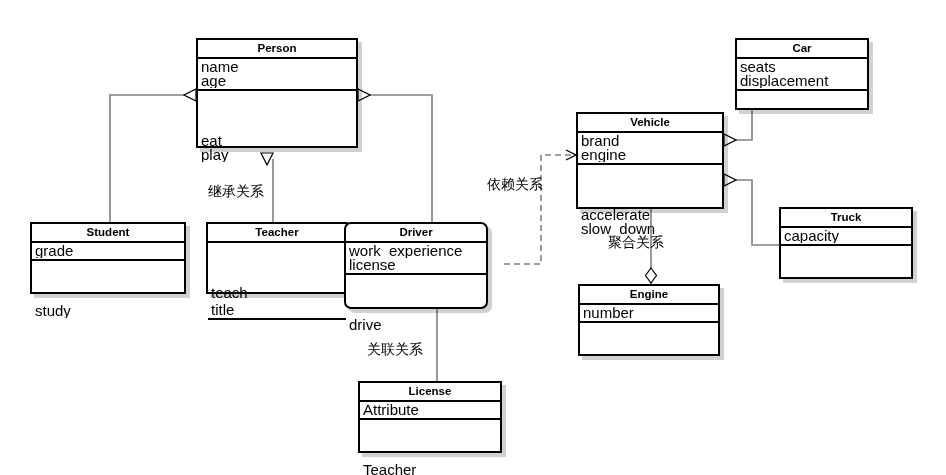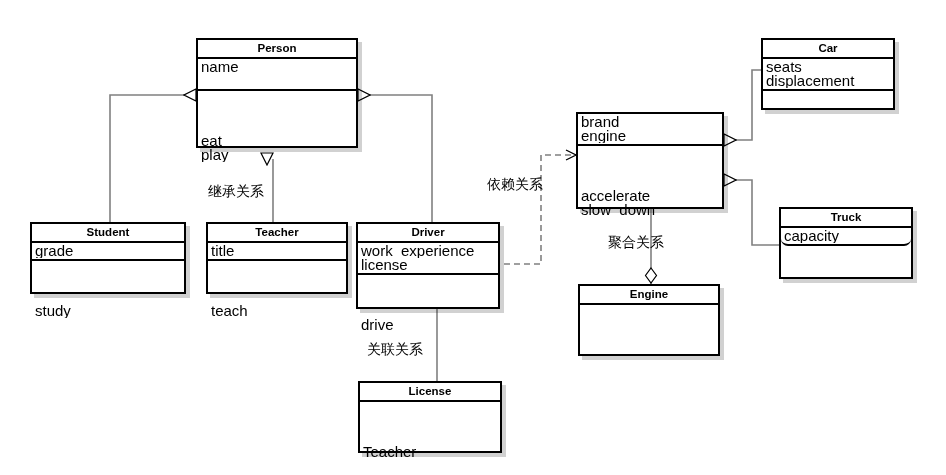--- a/index.html
+++ b/index.html
@@ -123,95 +123,103 @@
 
     <g>
       <path d="M437,309 L437,381" fill="none" stroke="#808080" stroke-width="1.6"></path>
     </g>
   </svg>
 
   <div class="uml-class" style="left:196px; top:38px; width:162px; height:110px;">
     <div class="cls-title">Person</div>
     <div class="cls-compartment" style="height:32px;">
       <div class="cls-row">name</div>
+      <div class="cls-row">age</div>
     </div>
     <div class="cls-compartment last">
       <div class="cls-row">eat</div>
       <div class="cls-row">play</div>
     </div>
   </div>
 
   <div class="uml-class" style="left:30px; top:222px; width:156px; height:72px;">
     <div class="cls-title">Student</div>
     <div class="cls-compartment" style="height:18px;">
       <div class="cls-row">grade</div>
     </div>
     <div class="cls-compartment last">
       <div class="cls-row">study</div>
     </div>
   </div>
 
   <div class="uml-class" style="left:206px; top:222px; width:142px; height:72px;">
     <div class="cls-title">Teacher</div>
+    <div class="cls-compartment last">
+      <div class="cls-row">teach</div>
+    </div>
     <div class="cls-compartment" style="height:18px;">
       <div class="cls-row">title</div>
     </div>
-    <div class="cls-compartment last">
-      <div class="cls-row">teach</div>
-    </div>
-  </div>
-
-  <div class="uml-class" style="left:356px; top:222px; width:144px; height:87px;">
+  </div>
+
+  <div class="uml-class" style="left:344px; top:222px; width:144px; height:87px;border-radius:7px;">
     <div class="cls-title">Driver</div>
     <div class="cls-compartment" style="height:32px;">
       <div class="cls-row">work_experience</div>
       <div class="cls-row">license</div>
     </div>
     <div class="cls-compartment last">
       <div class="cls-row">drive</div>
     </div>
   </div>
 
   <div class="uml-class" style="left:358px; top:381px; width:144px; height:72px;">
     <div class="cls-title">License</div>
+    <div class="cls-compartment" style="height:18px;">
+      <div class="cls-row">Attribute</div>
+    </div>
     <div class="cls-compartment last">
       <div class="cls-row">Teacher</div>
     </div>
   </div>
 
   <div class="uml-class" style="left:576px; top:112px; width:148px; height:97px;">
+    <div class="cls-title">Vehicle</div>
     <div class="cls-compartment" style="height:32px;">
       <div class="cls-row">brand</div>
       <div class="cls-row">engine</div>
     </div>
     <div class="cls-compartment last">
       <div class="cls-row">accelerate</div>
       <div class="cls-row">slow_down</div>
     </div>
   </div>
 
-  <div class="uml-class" style="left:761px; top:38px; width:134px; height:72px;">
+  <div class="uml-class" style="left:735px; top:38px; width:134px; height:72px;">
     <div class="cls-title">Car</div>
     <div class="cls-compartment" style="height:32px;">
       <div class="cls-row">seats</div>
       <div class="cls-row">displacement</div>
     </div>
     <div class="cls-compartment last"></div>
   </div>
 
   <div class="uml-class" style="left:779px; top:207px; width:134px; height:72px;">
     <div class="cls-title">Truck</div>
-    <div class="cls-compartment" style="height:18px;border-radius:7px;">
+    <div class="cls-compartment" style="height:18px;">
       <div class="cls-row">capacity</div>
     </div>
     <div class="cls-compartment last"></div>
   </div>
 
   <div class="uml-class" style="left:578px; top:284px; width:142px; height:72px;">
     <div class="cls-title">Engine</div>
+    <div class="cls-compartment" style="height:18px;">
+      <div class="cls-row">number</div>
+    </div>
     <div class="cls-compartment last"></div>
   </div>
 
   <div class="rel-label" style="left:208px; top:183px;">继承关系</div>
 
   <div class="rel-label" style="left:487px; top:176px;">依赖关系</div>
 
   <div class="rel-label" style="left:591px; top:234px;margin-left:17px;">聚合关系</div>
 
   <div class="rel-label" style="left:367px; top:341px;">关联关系</div>

